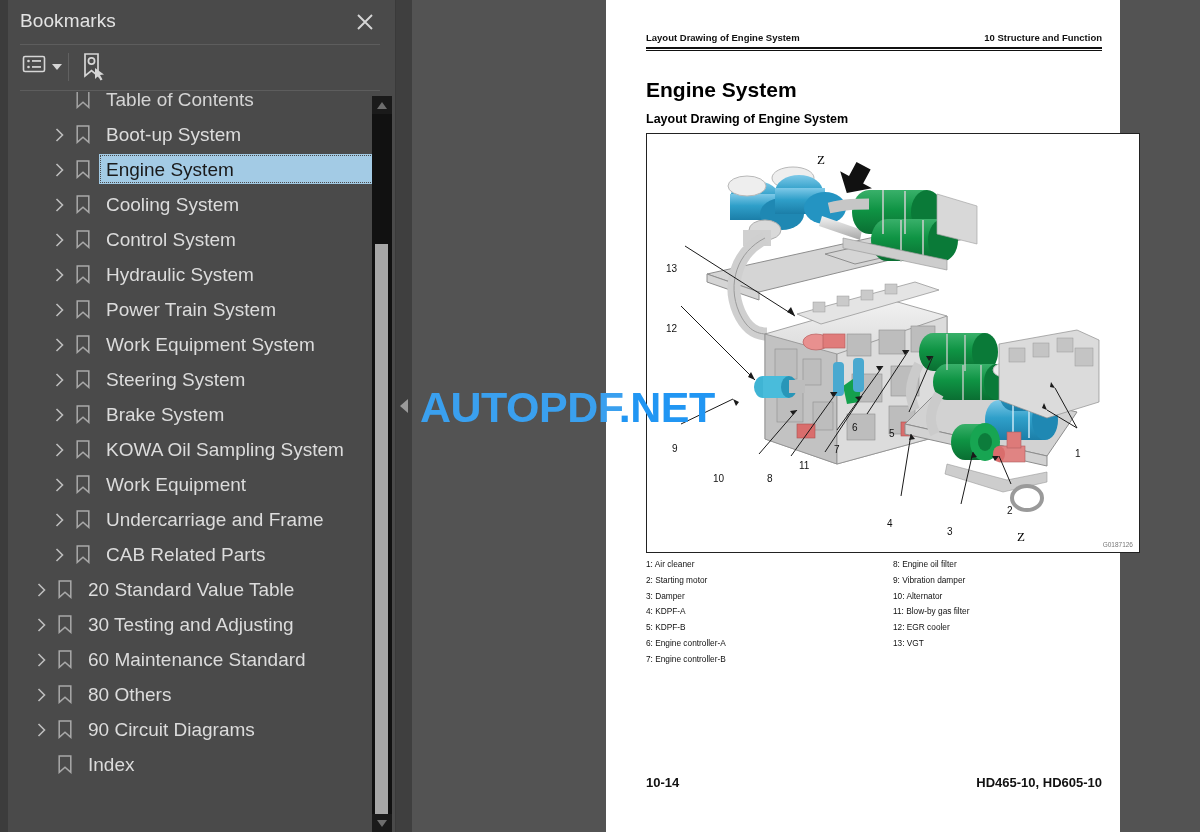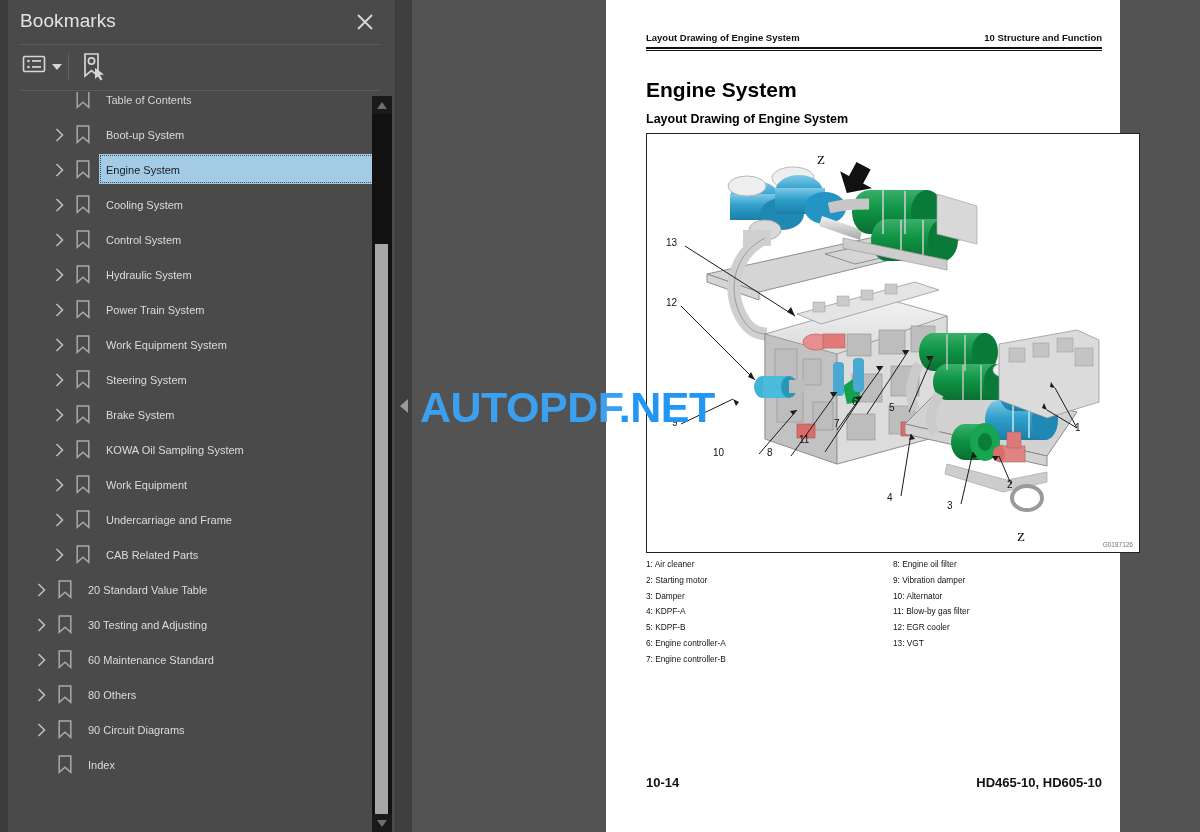--- a/index.html
+++ b/index.html
@@ -77,21 +77,21 @@
   }
   .arrow svg { display: block; }
   .bmk {
     width: 22px; height: 22px; flex: 0 0 22px;
     display: flex; align-items: center; justify-content: center;
     margin-left: 4px;
   }
   .bmk svg { display:block; }
   .label {
     margin-left: 12px;
-    font-size: 11px; color: #dcdcdc;
+    font-size: 19px; color: #dcdcdc;
     white-space: nowrap;
   }
   .row.lvl1 { padding-left: 42px; }
   .row.lvl0 { padding-left: 24px; }
   .row.noarrow .arrow { visibility: hidden; }
 
   .row.selected .hl {
     position: absolute;
     left: 91px; top: 2px; right: 0; height: 30px;
     background: #a3cbe5;
@@ -174,20 +174,21 @@
     background: #fff;
     overflow: hidden;
   }
   .fig-id {
     position: absolute; right: 6px; bottom: 4px;
     font-size: 6.5px; color: #777; font-family: "Liberation Sans", sans-serif;
   }
   .callout {
     position: absolute; font-size: 10px; color: #111;
     font-family: "Liberation Sans", sans-serif;
+    margin-top: 26px;
   }
   .zlabel {
     position: absolute; font-size: 13px; color: #000;
     font-family: "Liberation Serif", serif;
   }
   .legend {
     position: absolute; left: 40px; top: 557px;
     width: 494px;
     display: flex;
   }

